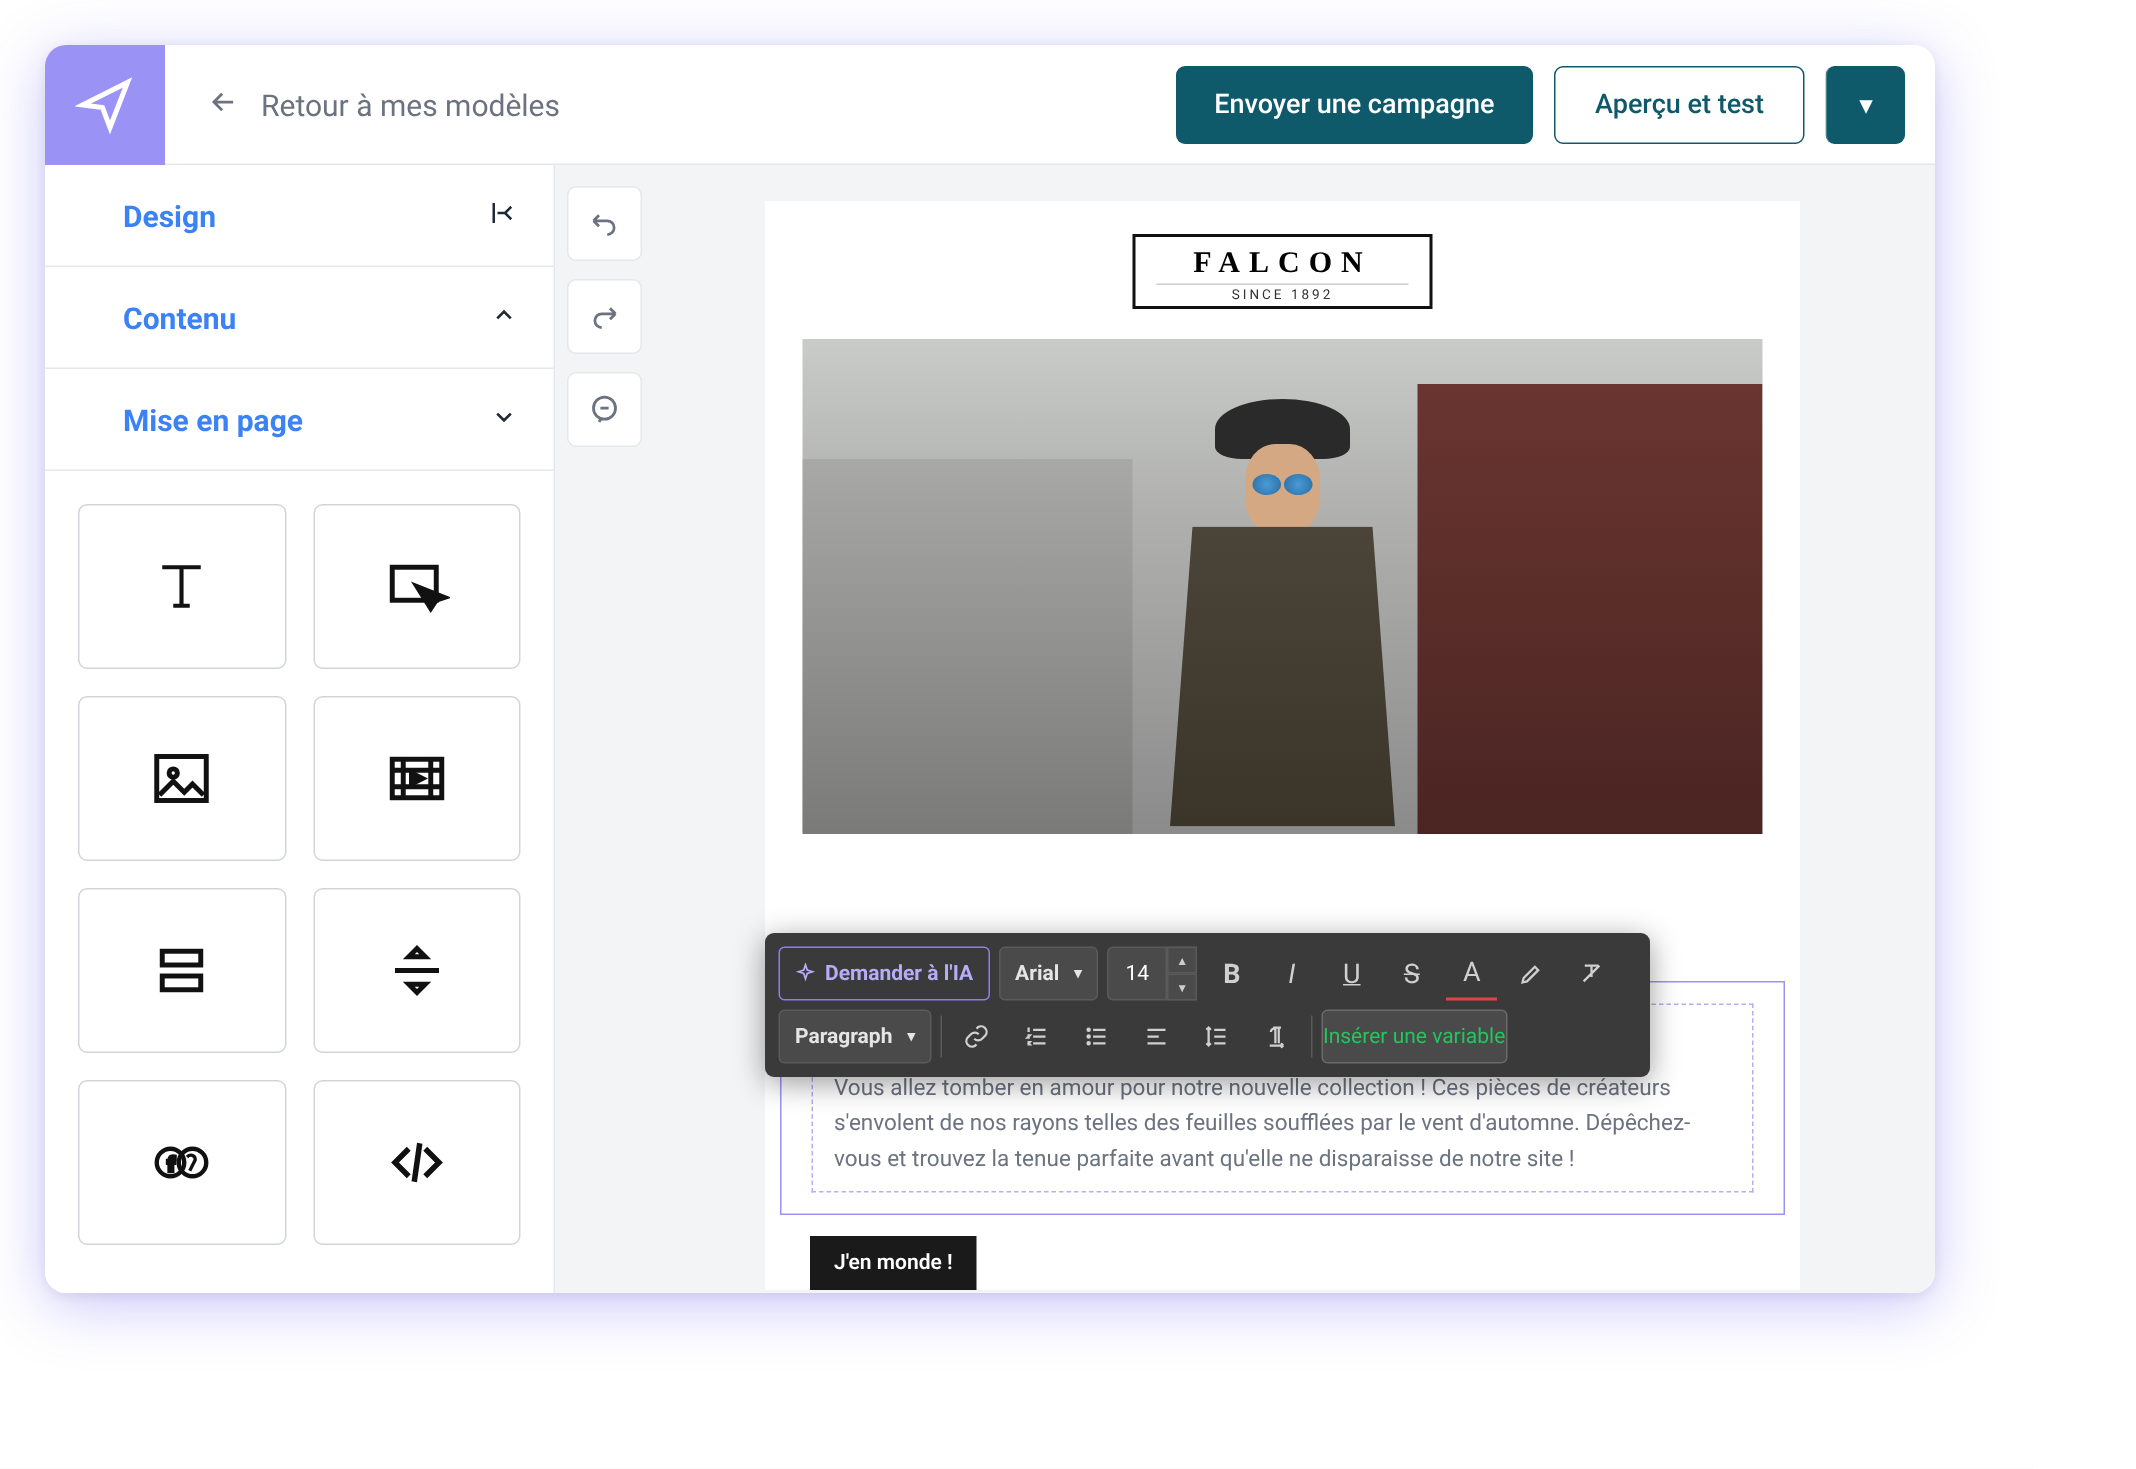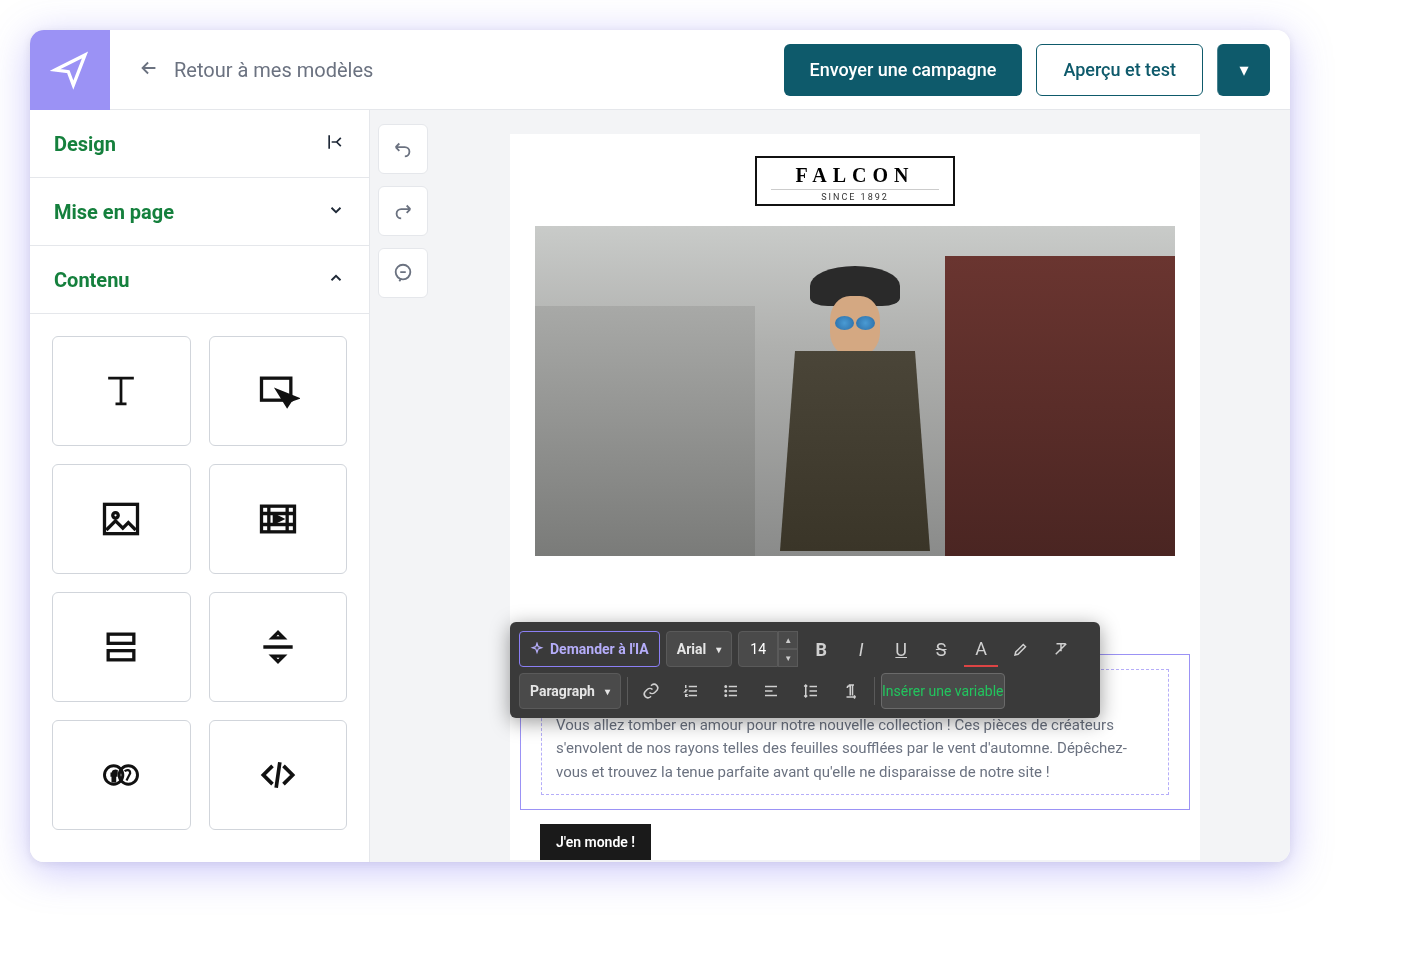--- a/index.html
+++ b/index.html
@@ -12,21 +12,21 @@
 .back-group .arrow { color:#6b7280; }
 .back-group .label { color:#6b7280; font-size:20px; }
 .top-actions { margin-left:auto; display:flex; gap:14px; padding-right:20px; }
 .btn { height:52px; padding:0 26px; border-radius:6px; font-size:18px; font-weight:500; display:flex; align-items:center; border:none; cursor:pointer; }
 .btn-outline { background:#fff; border:1.5px solid #0e5a6b; color:#0e5a6b; }
 .btn-primary { background:#0e5a6b; color:#fff; }
 .btn-drop { background:#0e5a6b; color:#fff; width:52px; justify-content:center; border-left:1px solid rgba(255,255,255,.25); }
 .workspace { flex:1; display:flex; background:#f3f4f6; min-height:0; }
 .sidebar { width:340px; background:#fff; border-right:1px solid #e5e7eb; display:flex; flex-direction:column; }
 .panel-header { height:68px; display:flex; align-items:center; justify-content:space-between; padding:0 24px; border-bottom:1px solid #e5e7eb; cursor:pointer; }
-.panel-header .title { color:#15803d; font-size:20px; font-weight:700; }
+.panel-header .title { color:#3b82f6; font-size:20px; font-weight:700;margin-left:28px; }
 .panel-header .chev { color:#1f2937; }
 .blocks-grid { padding:22px; display:grid; grid-template-columns:1fr 1fr; gap:18px; overflow-y:auto; }
 .block-tile { height:110px; border:1px solid #d1d5db; border-radius:6px; display:flex; align-items:center; justify-content:center; background:#fff; cursor:pointer; }
 .block-tile svg { width:44px; height:44px; }
 .editor-tools { width:66px; display:flex; flex-direction:column; gap:12px; padding:14px 8px; }
 .tool-btn { width:50px; height:50px; border:1px solid #e5e7eb; background:#fff; border-radius:6px; display:flex; align-items:center; justify-content:center; color:#6b7280; cursor:pointer; }
 .canvas-area { flex:1; padding:24px 24px 0 8px; overflow:hidden; }
 .email-canvas { background:#fff; width:690px; margin:0 auto; padding:22px 0 0 0; position:relative; }
 .brand-logo { width:200px; margin:0 auto 20px; border:2px solid #111; padding:6px 14px 2px; text-align:center; }
 .brand-logo .name { font-weight:800; letter-spacing:6px; font-size:20px; font-family:Georgia,serif; }
@@ -98,32 +98,32 @@
     <div class="sidebar">
       <div class="panel-header">
         <span class="title">Design</span>
         <span class="chev collapse-icon">
           <svg viewBox="0 0 24 24" fill="none" stroke="currentColor" stroke-width="2">
               <path d="M5 4v16M19 7l-5 5 5 5M14 12H8"></path>
             </svg>
         </span>
       </div>
       <div class="panel-header">
+        <span class="title">Contenu</span>
+        <span class="chev">
+          <svg width="18" height="18" viewBox="0 0 24 24" fill="none" stroke="currentColor" stroke-width="2.5">
+              <path d="M6 15l6-6 6 6"></path>
+            </svg>
+        </span>
+      </div>
+      <div class="panel-header">
         <span class="title">Mise en page</span>
         <span class="chev">
           <svg width="18" height="18" viewBox="0 0 24 24" fill="none" stroke="currentColor" stroke-width="2.5">
               <path d="M6 9l6 6 6-6"></path>
-            </svg>
-        </span>
-      </div>
-      <div class="panel-header">
-        <span class="title">Contenu</span>
-        <span class="chev">
-          <svg width="18" height="18" viewBox="0 0 24 24" fill="none" stroke="currentColor" stroke-width="2.5">
-              <path d="M6 15l6-6 6 6"></path>
             </svg>
         </span>
       </div>
 
       <div class="blocks-grid">
         <div class="block-tile">
           <svg viewBox="0 0 24 24" fill="none" stroke="#111" stroke-width="1.5">
               <path d="M5 5h14M12 5v14M9 19h6"></path>
             </svg>
         </div>

